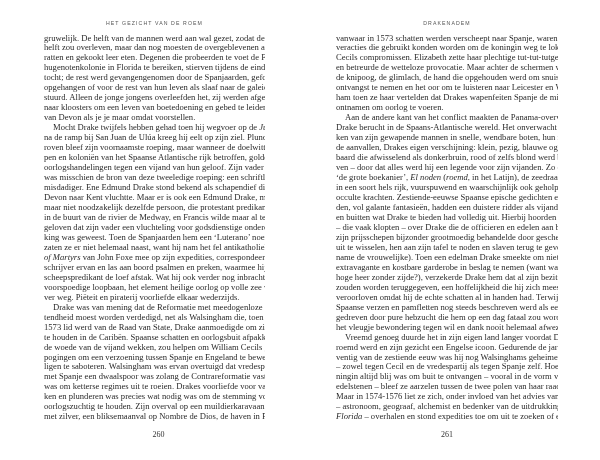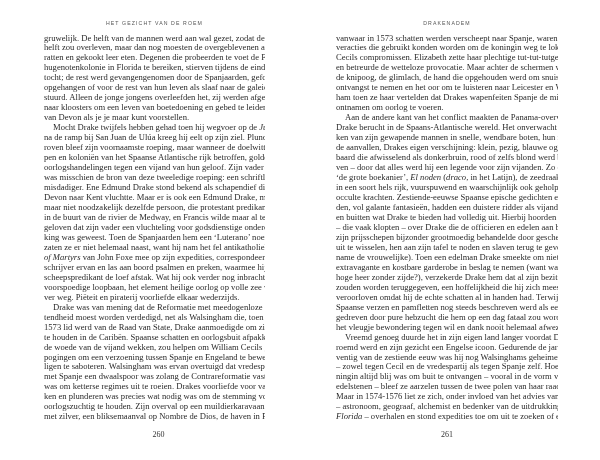--- a/index.html
+++ b/index.html
@@ -31,21 +31,21 @@
   <div class="running-head">HET GEZICHT VAN DE ROEM</div>
   <div class="body-text">
       <span class="line" style="height: 9.97436px; line-height: 9.97436px;">gruwelijk. De helft van de mannen werd aan wal gezet, zodat de andere</span>
       <span class="line" style="height: 9.97436px; line-height: 9.97436px;">helft zou overleven, maar dan nog moesten de overgeblevenen aan boord</span>
       <span class="line" style="height: 9.97436px; line-height: 9.97436px;">ratten en gekookt leer eten. Degenen die probeerden te voet de Franse</span>
       <span class="line" style="height: 9.97436px; line-height: 9.97436px;">hugenotenkolonie in Florida te bereiken, stierven tijdens de eindeloze</span>
       <span class="line" style="height: 9.97436px; line-height: 9.97436px;">tocht; de rest werd gevangengenomen door de Spanjaarden, gefolterd,</span>
       <span class="line" style="height: 9.97436px; line-height: 9.97436px;">opgehangen of voor de rest van hun leven als slaaf naar de galeien ge-</span>
       <span class="line" style="height: 9.97436px; line-height: 9.97436px;">stuurd. Alleen de jonge jongens overleefden het, zij werden afgevoerd</span>
       <span class="line" style="height: 9.97436px; line-height: 9.97436px;">naar kloosters om een leven van boetedoening en gebed te leiden, zo ver</span>
-      <span class="line last" style="height: 9.97436px; line-height: 9.97436px;">van Devon als je je maar kunt voorstellen.</span>
+      <span class="line last" style="height: 9.97436px; line-height: 9.97436px;">van Devon als je je maar omdat voorstellen.</span>
       <span class="line indent" style="height: 9.97436px; line-height: 9.97436px;">Mocht Drake twijfels hebben gehad toen hij wegvoer op de <i>Judith</i>,</span>
       <span class="line" style="height: 9.97436px; line-height: 9.97436px;">na de ramp bij San Juan de Ulúa kreeg hij eelt op zijn ziel. Plunderen en</span>
       <span class="line" style="height: 9.97436px; line-height: 9.97436px;">roven bleef zijn voornaamste roeping, maar wanneer de doelwitten sche-</span>
       <span class="line" style="height: 9.97436px; line-height: 9.97436px;">pen en koloniën van het Spaanse Atlantische rijk betroffen, golden ze als</span>
       <span class="line" style="height: 9.97436px; line-height: 9.97436px;">oorlogshandelingen tegen een vijand van hun geloof. Zijn vader Edmund</span>
       <span class="line" style="height: 9.97436px; line-height: 9.97436px;">was misschien de bron van deze tweeledige roeping: een schriftlezende</span>
       <span class="line" style="height: 9.97436px; line-height: 9.97436px;">misdadiger. Ene Edmund Drake stond bekend als schapendief die van</span>
       <span class="line" style="height: 9.97436px; line-height: 9.97436px;">Devon naar Kent vluchtte. Maar er is ook een Edmund Drake, mogelijk</span>
       <span class="line" style="height: 9.97436px; line-height: 9.97436px;">maar niet noodzakelijk dezelfde persoon, die protestant predikant werd</span>
       <span class="line" style="height: 9.97436px; line-height: 9.97436px;">in de buurt van de rivier de Medway, en Francis wilde maar al te graag</span>
@@ -83,21 +83,21 @@
       <span class="line" style="height: 9.97436px; line-height: 9.97436px;">de knipoog, de glimlach, de hand die opgehouden werd om snuisterijen in</span>
       <span class="line" style="height: 9.97436px; line-height: 9.97436px;">ontvangst te nemen en het oor om te luisteren naar Leicester en Walsing-</span>
       <span class="line" style="height: 9.97436px; line-height: 9.97436px;">ham toen ze haar vertelden dat Drakes wapenfeiten Spanje de middelen</span>
       <span class="line last" style="height: 9.97436px; line-height: 9.97436px;">ontnamen om oorlog te voeren.</span>
       <span class="line indent" style="height: 9.97436px; line-height: 9.97436px;">Aan de andere kant van het conflict maakten de Panama-overvallen</span>
       <span class="line" style="height: 9.97436px; line-height: 9.97436px;">Drake berucht in de Spaans-Atlantische wereld. Het onverwacht opdui-</span>
       <span class="line" style="height: 9.97436px; line-height: 9.97436px;">ken van zijn gewapende mannen in snelle, wendbare boten, hun razen-</span>
       <span class="line" style="height: 9.97436px; line-height: 9.97436px;">de aanvallen, Drakes eigen verschijning: klein, pezig, blauwe ogen, een</span>
       <span class="line" style="height: 9.97436px; line-height: 9.97436px;">baard die afwisselend als donkerbruin, rood of zelfs blond werd beschre-</span>
       <span class="line" style="height: 9.97436px; line-height: 9.97436px;">ven – door dat alles werd hij een legende voor zijn vijanden. Zo ontstond</span>
-      <span class="line" style="height: 9.97436px; line-height: 9.97436px;">‘de grote boekanier’, <i>El noden</i> (<i>draco</i>, in het Latijn), de zeedraak; geboren</span>
+      <span class="line" style="height: 9.97436px; line-height: 9.97436px;">‘de grote boekanier’, <i>El noden</i> (<i>roemd</i>, in het Latijn), de zeedraak; geboren</span>
       <span class="line" style="height: 9.97436px; line-height: 9.97436px;">in een soort hels rijk, vuurspuwend en waarschijnlijk ook geholpen door</span>
       <span class="line" style="height: 9.97436px; line-height: 9.97436px;">occulte krachten. Zestiende-eeuwse Spaanse epische gedichten en balla-</span>
       <span class="line" style="height: 9.97436px; line-height: 9.97436px;">den, vol galante fantasieën, hadden een duistere ridder als vijand nodig</span>
       <span class="line" style="height: 9.97436px; line-height: 9.97436px;">en buitten wat Drake te bieden had volledig uit. Hierbij hoorden verhalen</span>
       <span class="line" style="height: 9.97436px; line-height: 9.97436px;">– die vaak klopten – over Drake die de officieren en edelen aan boord van</span>
       <span class="line" style="height: 9.97436px; line-height: 9.97436px;">zijn prijsschepen bijzonder grootmoedig behandelde door geschenken</span>
       <span class="line" style="height: 9.97436px; line-height: 9.97436px;">uit te wisselen, hen aan zijn tafel te noden en slaven terug te geven (met</span>
       <span class="line" style="height: 9.97436px; line-height: 9.97436px;">name de vrouwelijke). Toen een edelman Drake smeekte om niet zijn</span>
       <span class="line" style="height: 9.97436px; line-height: 9.97436px;">extravagante en kostbare garderobe in beslag te nemen (want wat is een</span>
       <span class="line" style="height: 9.97436px; line-height: 9.97436px;">hoge heer zonder zijde?), verzekerde Drake hem dat al zijn bezittingen</span>

